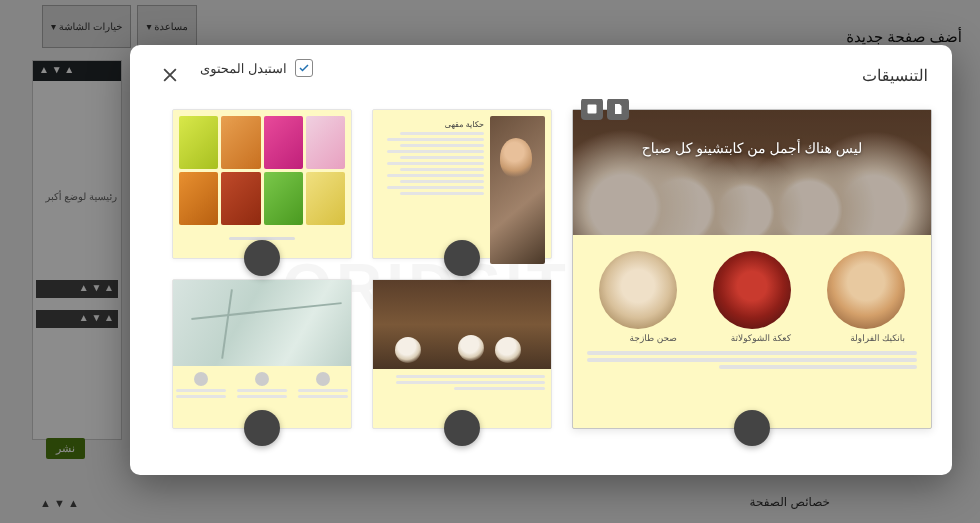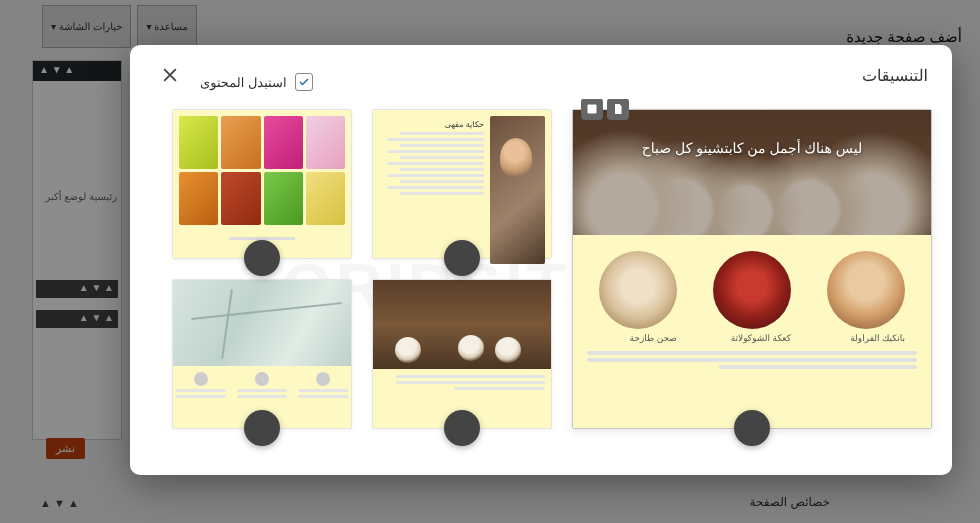--- a/index.html
+++ b/index.html
@@ -10,29 +10,29 @@
   .bg{position:absolute;inset:0;background:#f0f0f0;}
   .bg::after{content:"";position:absolute;inset:0;background:rgba(0,0,0,.45);}
   .bg .page-title-bg{position:absolute;top:28px;right:18px;font-size:15px;color:#111;}
   .bg .opts{position:absolute;top:5px;left:42px;display:flex;gap:6px;}
   .bg .opt{border:1px solid #aaa;background:#ddd;font-size:10px;padding:15px 8px;color:#333;}
   .bg .sidepanel{position:absolute;top:60px;left:32px;width:90px;height:380px;background:#fff;border:1px solid #ccc;}
   .bg .sidepanel .hdr{background:#23282d;height:20px;position:relative;}
   .bg .sidepanel .hdr .caret{position:absolute;left:6px;top:3px;color:#fff;font-size:10px;display:flex;gap:2px;}
   .bg .sidepanel .txt{font-size:10px;color:#666;padding:110px 4px 0;text-align:right;direction:rtl;}
   .bg .panel-chevrons{position:absolute;background:#444;left:36px;width:82px;height:18px;font-size:10px;color:#fff;padding:2px 4px;display:flex;gap:2px;}
-  .bg .publish{position:absolute;left:46px;bottom:64px;background:#c2410c;color:#fff;font-size:11px;padding:4px 10px;border-radius:2px;}
+  .bg .publish{position:absolute;left:46px;bottom:64px;background:#4d7c0f;color:#fff;font-size:11px;padding:4px 10px;border-radius:2px;}
   .bg .bottom-meta{position:absolute;bottom:14px;right:150px;font-size:12px;color:#333;}
   .bg .bottom-chev{position:absolute;bottom:14px;left:40px;font-size:11px;display:flex;gap:3px;color:#444;}
 
   
   .modal{position:absolute;top:45px;left:130px;right:28px;bottom:48px;background:#fff;border-radius:10px;box-shadow:0 10px 40px rgba(0,0,0,.4);display:flex;flex-direction:column;overflow:hidden;}
   .modal-header{display:flex;align-items:center;justify-content:space-between;padding:14px 24px 8px;direction:rtl;}
   .modal-title{font-size:16px;color:#333;}
-  .hdr-left{display:flex;align-items:flex-end;gap:14px;direction:ltr;}
+  .hdr-left{display:flex;align-items:flex-start;gap:14px;direction:ltr;}
   .close{width:32px;height:32px;display:flex;align-items:center;justify-content:center;cursor:pointer;border-radius:4px;}
   .close svg{width:20px;height:20px;stroke:#444;stroke-width:2.2;}
   .chk-wrap{display:flex;align-items:center;gap:8px;direction:rtl;}
   .chk{width:18px;height:18px;border:1.5px solid #888;border-radius:3px;display:flex;align-items:center;justify-content:center;position:relative;}
   .chk svg{width:12px;height:12px;stroke:#2271b1;stroke-width:3;fill:none;}
   .chk-label{font-size:13px;color:#333;}
 
   .modal-body{flex:1;position:relative;overflow:hidden;padding:10px 20px 0;}
   .watermark{position:absolute;inset:0;display:flex;align-items:center;justify-content:center;pointer-events:none;font-size:64px;font-weight:700;letter-spacing:4px;color:rgba(0,0,0,.04);font-family:Arial,sans-serif;z-index:0;}
   .grid{position:relative;display:flex;gap:20px;direction:rtl;height:100%;z-index:1;}

